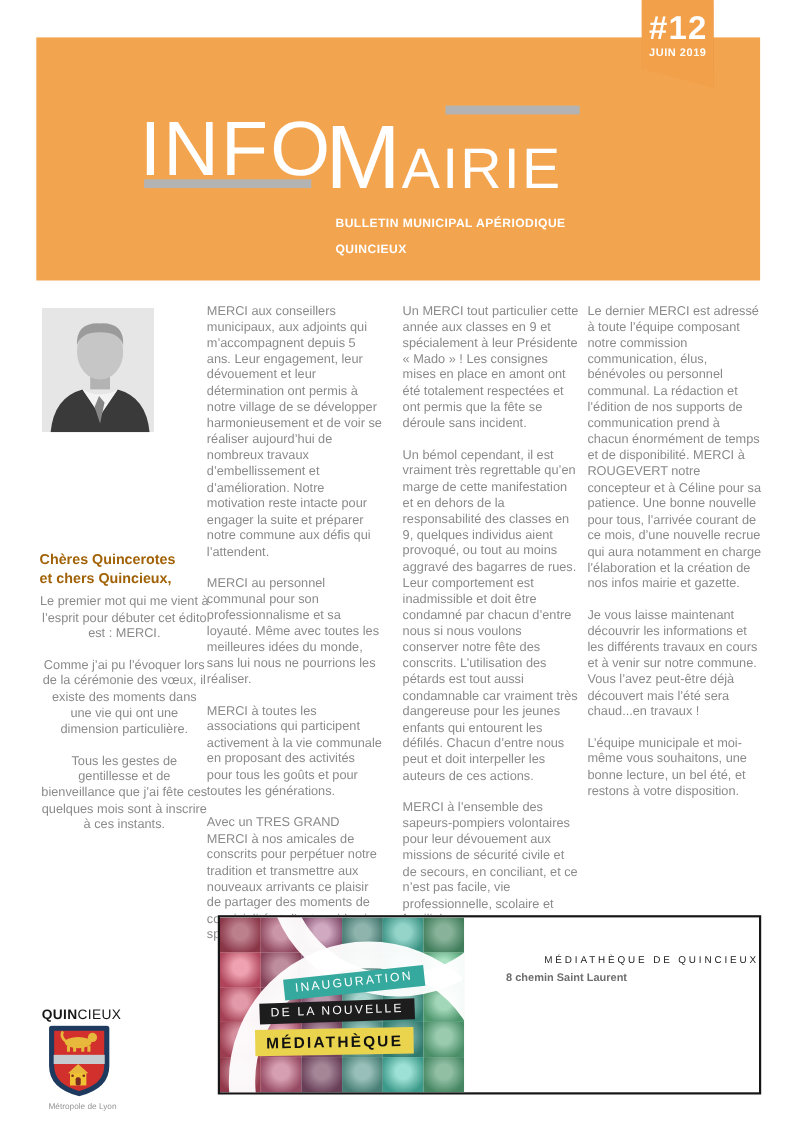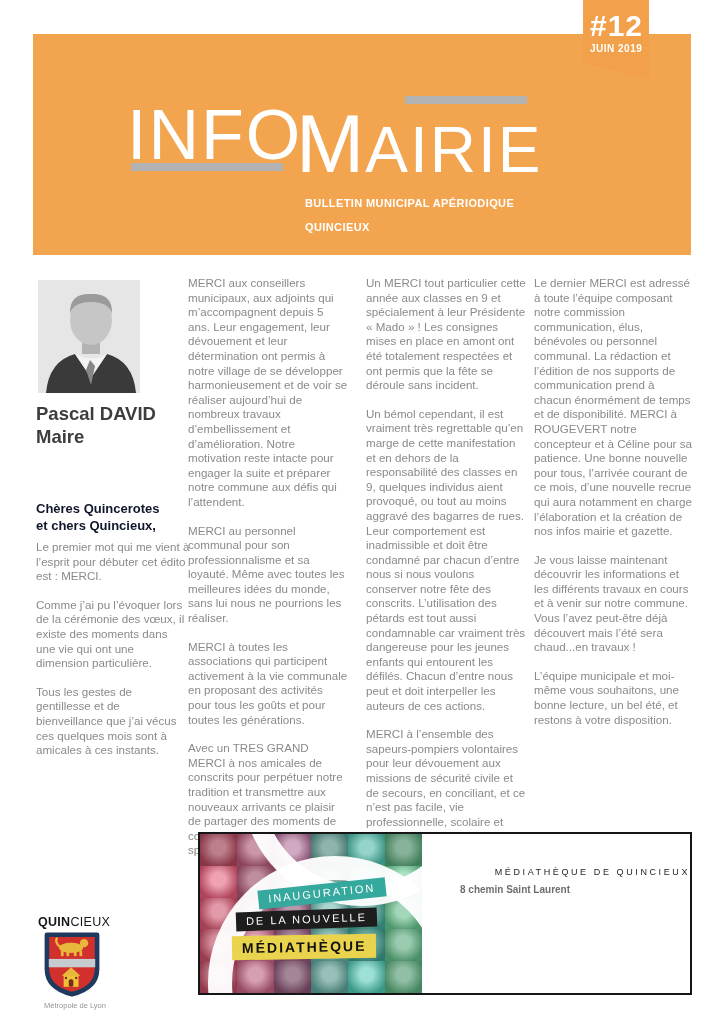--- a/index.html
+++ b/index.html
@@ -13,35 +13,35 @@
           filter:drop-shadow(2px 3px 3px rgba(95,60,10,.45));z-index:3;
           color:#fff;box-sizing:border-box;padding:10px 0 0 7px;}
   .ribbon .issue{font-size:30px;font-weight:700;line-height:1.05;letter-spacing:1px;}
   .ribbon .rdate{font-size:10px;font-weight:700;letter-spacing:.5px;margin-top:1px;}
   .title-info{position:absolute;left:127px;top:100px;font-size:70px;line-height:1;color:#fff;letter-spacing:2px;}
   .bar{position:absolute;background:#B3B3B3;height:8px;}
   .bar-under-info{left:131px;top:163px;width:152px;}
   .bar-over-mairie{left:405px;top:96px;width:122px;}
   .title-mairie{position:absolute;left:296px;top:103px;color:#fff;line-height:1;white-space:nowrap;}
   .title-mairie .big-m{font-size:82px;letter-spacing:1px;}
-  .title-mairie .rest{font-size:64px;letter-spacing:2px;}
+  .title-mairie .rest{font-size:52px;letter-spacing:2px;}
   .subtitle1{position:absolute;left:305px;top:197px;font-size:11px;font-weight:700;color:#fff;letter-spacing:.4px;}
   .subtitle2{position:absolute;left:305px;top:221px;font-size:11px;font-weight:700;color:#fff;letter-spacing:.4px;}
 
   
   .col{position:absolute;top:276px;font-size:11.6px;line-height:14.6px;color:#8a8a8a;}
   .col p{margin:0 0 14px 0;}
   .col2{left:188px;width:160px;}
   .col3{left:366px;width:160px;}
   .col4{left:534px;width:158px;}
   .photo{position:absolute;left:38px;top:280px;width:102px;height:113px;display:block;}
   .author{position:absolute;left:36px;top:402px;color:#3d3d3d;font-size:18.5px;font-weight:700;line-height:23px;}
-  .salutation{position:absolute;left:36px;top:500px;color:#0f172a;font-size:13px;font-weight:700;line-height:17px;}
+  .salutation{position:absolute;left:36px;top:500px;color:#a16207;font-size:13px;font-weight:700;line-height:17px;}
   .col1-text{position:absolute;left:36px;top:540px;width:154px;font-size:11.6px;line-height:14.6px;color:#8a8a8a;}
-  .col1-text p{margin:0 0 14px 0;}
+  .col1-text p{margin:0 0 14px 0;text-align:center;}
 
   
   .event{position:absolute;left:198px;top:832px;width:490px;height:159px;border:2px solid #161616;
          display:flex;background:#fff;}
   .collage{position:relative;width:222px;height:159px;overflow:hidden;flex:none;}
   .collage-grid{position:absolute;inset:0;display:grid;grid-template-columns:repeat(6,1fr);grid-template-rows:repeat(5,1fr);}
   .collage-grid .cell{background-image:radial-gradient(circle at 50% 42%,rgba(255,255,255,.40) 0 26%,rgba(0,0,0,.16) 78%);}
   .ring{position:absolute;border-radius:50%;border:24px solid rgba(255,255,255,.95);}
   .ring-big{left:8px;top:22px;width:206px;height:206px;}
   .ring-top{left:42px;top:-168px;width:200px;height:200px;border-width:20px;}
@@ -85,34 +85,30 @@
     <rect width="102" height="113" fill="#eaeaea"></rect>
     <rect width="102" height="113" fill="#e0e0e0" opacity=".4"></rect>
     <rect x="44" y="54" width="18" height="20" fill="#b3b3b3"></rect>
     <ellipse cx="53" cy="40" rx="21" ry="25" fill="#c6c6c6"></ellipse>
     <path d="M32,34 q-1,-21 21,-20 q22,-1 21,20 q-3,-12 -21,-12 q-18,0 -21,12 z" fill="#9b9b9b"></path>
     <path d="M8,113 q3,-32 29,-39 l16,23 l16,-23 q26,7 29,39 z" fill="#3a3a3a"></path>
     <path d="M37,74 l16,24 l16,-24 q-16,9 -32,0 z" fill="#f3f3f3"></path>
     <path d="M52,80 l5,6 l-4,19 l-5,-15 z" fill="#868686"></path>
   </svg>
 
-  <div class="author">
-    <div>Pascal DAVID</div>
-    <div>Maire</div>
-  </div>
 
   <div class="salutation">
     <div>Chères Quincerotes</div>
     <div>et chers Quincieux,</div>
   </div>
 
   <div class="col1-text">
     <p>Le premier mot qui me vient à l’esprit pour débuter cet édito est : MERCI.</p>
     <p>Comme j’ai pu l’évoquer lors de la cérémonie des vœux, il existe des moments dans une vie qui ont une dimension particulière.</p>
-    <p>Tous les gestes de gentillesse et de bienveillance que j’ai vécus ces quelques mois sont à amicales à ces instants.</p>
+    <p>Tous les gestes de gentillesse et de bienveillance que j’ai fête ces quelques mois sont à inscrire à ces instants.</p>
   </div>
 
   <div class="col col2">
     <p>MERCI aux conseillers municipaux, aux adjoints qui m’accompagnent depuis 5 ans. Leur engagement, leur dévouement et leur détermination ont permis à notre village de se développer harmonieusement et de voir se réaliser aujourd’hui de nombreux travaux d’embellissement et d’amélioration. Notre motivation reste intacte pour engager la suite et préparer notre commune aux défis qui l’attendent.</p>
     <p>MERCI au personnel communal pour son professionnalisme et sa loyauté. Même avec toutes les meilleures idées du monde, sans lui nous ne pourrions les réaliser.</p>
     <p>MERCI à toutes les associations qui participent activement à la vie communale en proposant des activités pour tous les goûts et pour toutes les générations.</p>
     <p>Avec un TRES GRAND MERCI à nos amicales de conscrits pour perpétuer notre tradition et transmettre aux nouveaux arrivants ce plaisir de partager des moments de convivialité et d’entre-aide si spéciaux à Quincieux.</p>
   </div>
 
   <div class="col col3">

